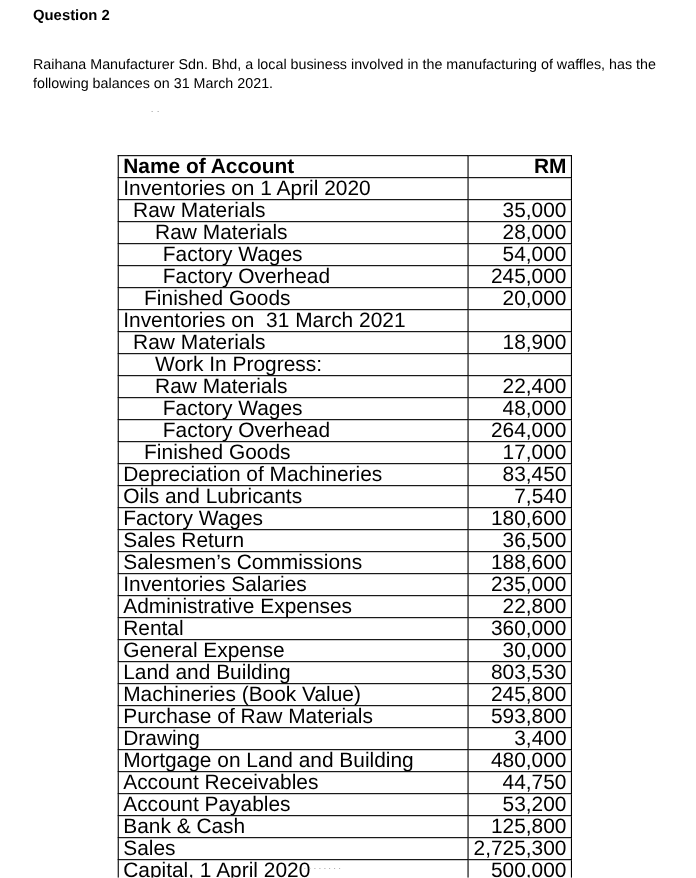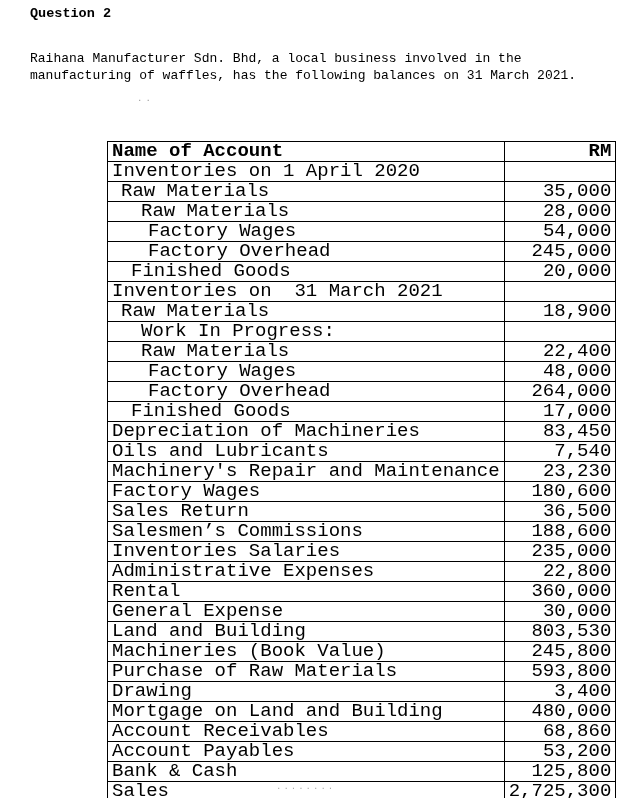--- a/index.html
+++ b/index.html
@@ -6,21 +6,21 @@
     margin: 0;
     padding: 0;
     background: #ffffff;
   }
   .page {
     position: relative;
     width: 633px;
     height: 798px;
     background: #ffffff;
     color: #000000;
-    font-family: Liberation Mono, monospace;
+    font-family: Liberation Sans, sans-serif;
     overflow: hidden;
   }
   .question-heading {
     position: absolute;
     left: 30px;
     top: 6px;
     font-size: 13.5px;
     font-weight: bold;
   }
   .intro-paragraph {
@@ -150,24 +150,20 @@
         </tr>
         <tr>
           <td style="padding-left: 4px;">Depreciation of Machineries</td>
           <td class="amt">83,450</td>
         </tr>
         <tr>
           <td style="padding-left: 4px;">Oils and Lubricants</td>
           <td class="amt">7,540</td>
         </tr>
         <tr>
-          <td style="padding-left: 4px;">Machinery's Repair and Maintenance</td>
-          <td class="amt">23,230</td>
-        </tr>
-        <tr>
           <td style="padding-left: 4px;">Factory Wages</td>
           <td class="amt">180,600</td>
         </tr>
         <tr>
           <td style="padding-left: 4px;">Sales Return</td>
           <td class="amt">36,500</td>
         </tr>
         <tr>
           <td style="padding-left: 4px;">Salesmen’s Commissions</td>
           <td class="amt">188,600</td>
@@ -203,21 +199,21 @@
         <tr>
           <td style="padding-left: 4px;">Drawing</td>
           <td class="amt">3,400</td>
         </tr>
         <tr>
           <td style="padding-left: 4px;">Mortgage on Land and Building</td>
           <td class="amt">480,000</td>
         </tr>
         <tr>
           <td style="padding-left: 4px;">Account Receivables</td>
-          <td class="amt">68,860</td>
+          <td class="amt">44,750</td>
         </tr>
         <tr>
           <td style="padding-left: 4px;">Account Payables</td>
           <td class="amt">53,200</td>
         </tr>
         <tr>
           <td style="padding-left: 4px;">Bank &amp; Cash</td>
           <td class="amt">125,800</td>
         </tr>
         <tr>

